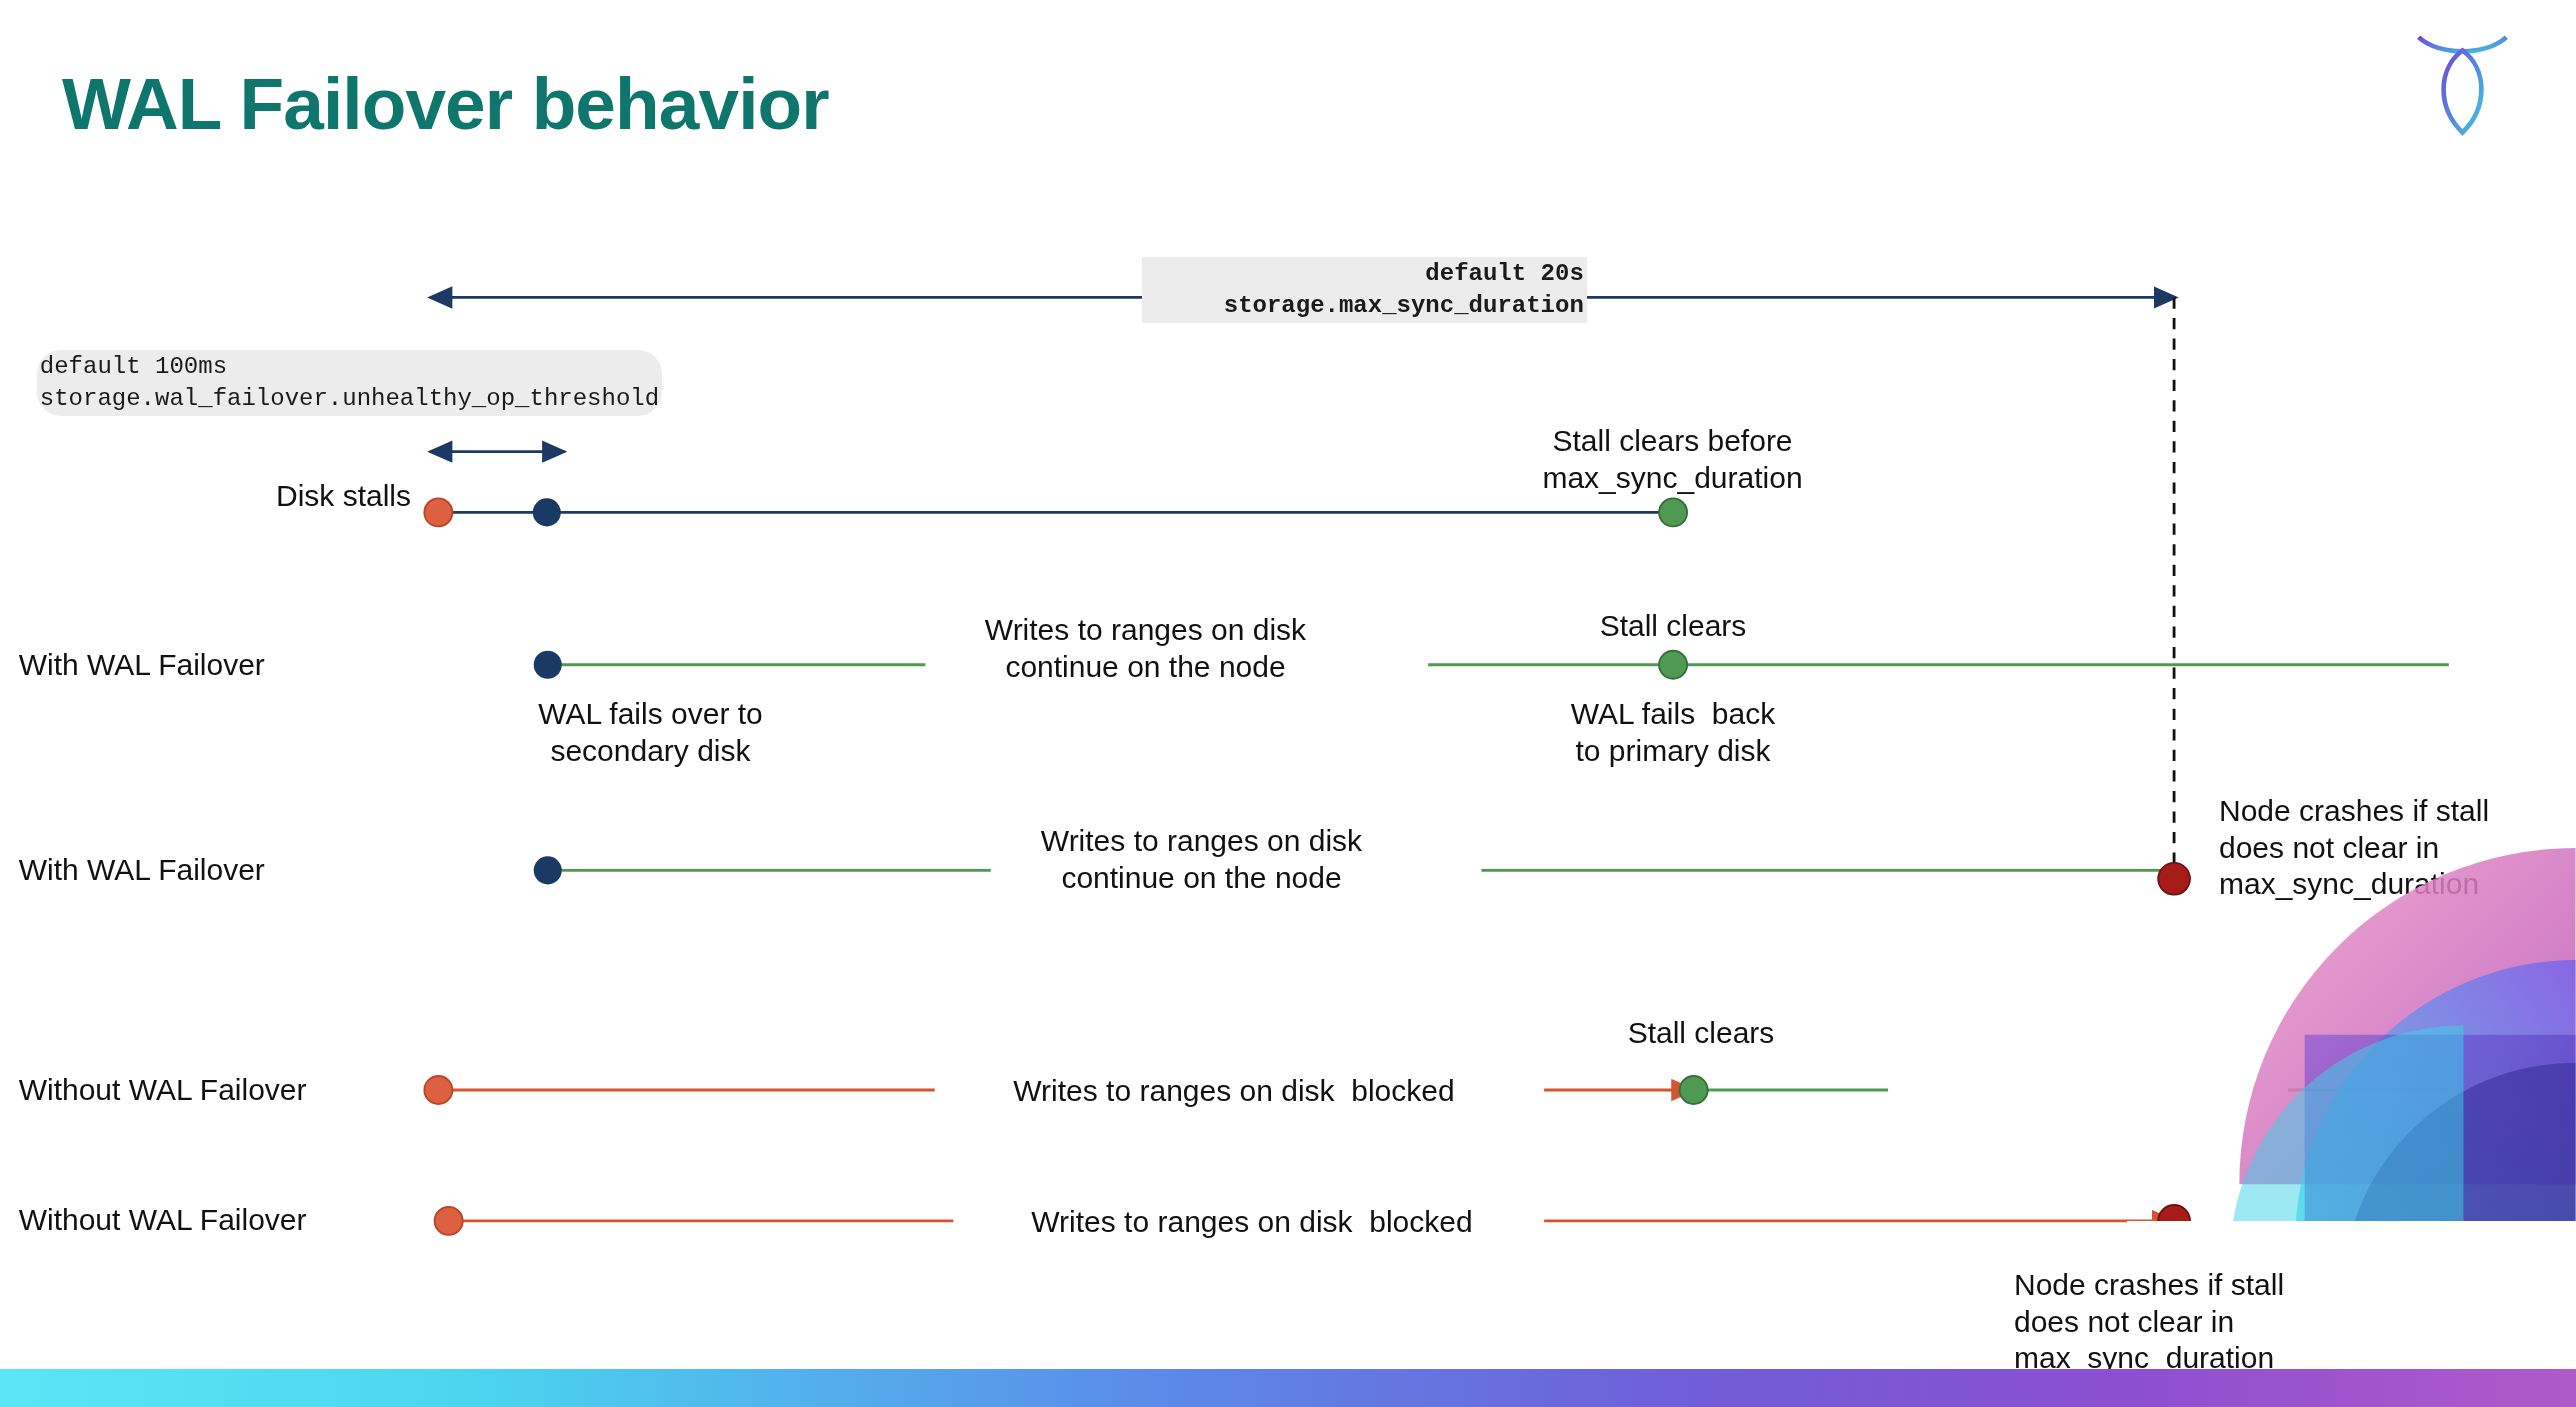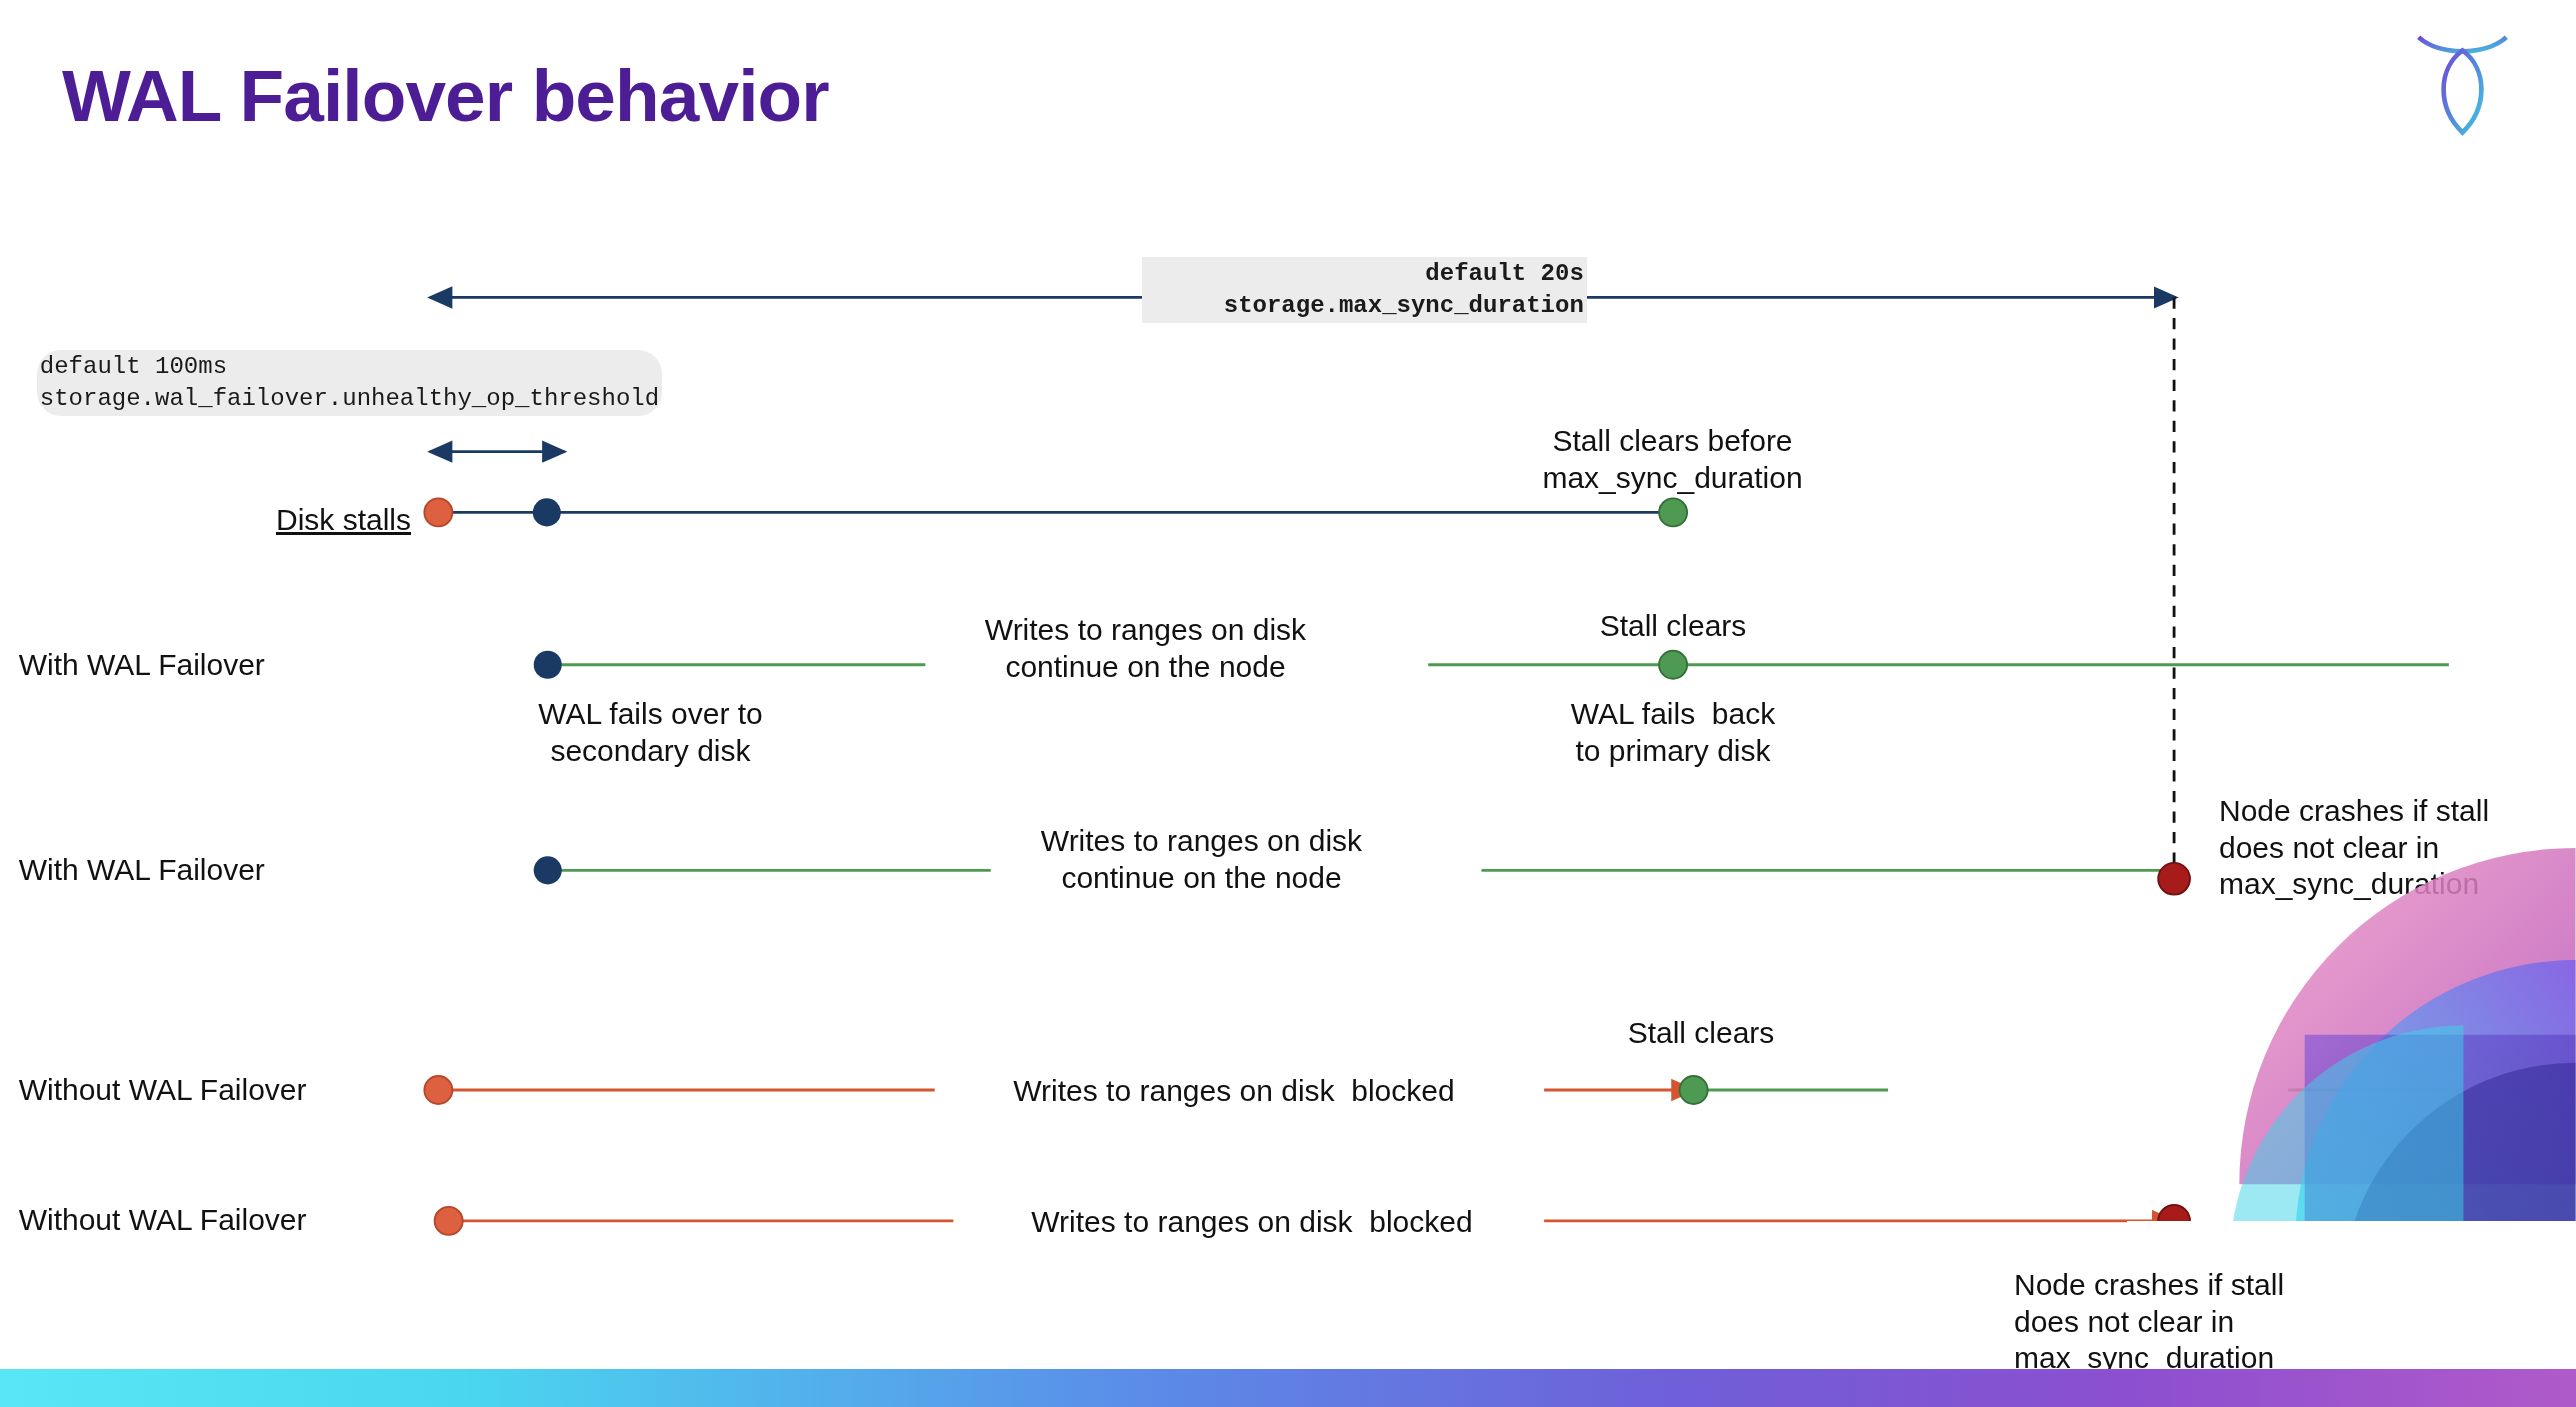--- a/index.html
+++ b/index.html
@@ -21,25 +21,25 @@
     width: 2576px;
     height: 1408px;
     background: #ffffff;
     overflow: hidden;
   }
 
   
   .title {
     position: absolute;
     left: 62px;
-    top: 54px;
+    top: 62px;
     font-size: 73px;
     font-weight: bold;
     letter-spacing: -0.9px;
-    color: #4c1d95;
+    color: #0f766e;
     white-space: nowrap;
   }
 
   
   .logo {
     position: absolute;
     right: 62px;
     top: 28px;
     width: 103px;
     height: 112px;
@@ -170,21 +170,21 @@
     <line x1="488" y1="1306" x2="1020" y2="1306" stroke="#d4552f" stroke-width="3"></line>
     <line x1="1652" y1="1306" x2="2326" y2="1306" stroke="#d4552f" stroke-width="3" marker-end="url(#arrOrange)"></line>
     <circle cx="480" cy="1306" r="15" fill="#dd6040" stroke="#b8472a" stroke-width="2"></circle>
     <circle cx="2326" cy="1306" r="17" fill="#a81b1b" stroke="#701212" stroke-width="2"></circle>
   </svg>
 
   <div class="code-label center" style="left:1142px; top:257px; width:439px;"><span>default 20s</span><br><span>storage.max_sync_duration</span></div>
 
   <div class="code-label" style="left:37px; top:350px;border-radius:24px;"><span>default 100ms</span><br><span>storage.wal_failover.unhealthy_op_threshold</span></div>
 
-  <div class="label rgt" style="left:56px; top:502px; width:355px;text-decoration:underline;">Disk stalls</div>
+  <div class="label rgt" style="left:56px; top:478px; width:355px;">Disk stalls</div>
   <div class="label" style="left:18.7px; top:647px; width:486px;">With WAL Failover</div>
   <div class="label" style="left:18.7px; top:852px; width:486px;">With WAL Failover</div>
   <div class="label" style="left:18.7px; top:1072px; width:523px;">Without WAL Failover</div>
   <div class="label" style="left:18.7px; top:1202px; width:523px;">Without WAL Failover</div>
 
   <div class="label ctr" style="left:1467px; top:407px; width:411px;margin-top:16px;">Stall clears before
 max_sync_duration</div>
 
   <div class="label ctr" style="left:935px; top:612px; width:421px;">Writes to ranges on disk
 continue on the node</div>

